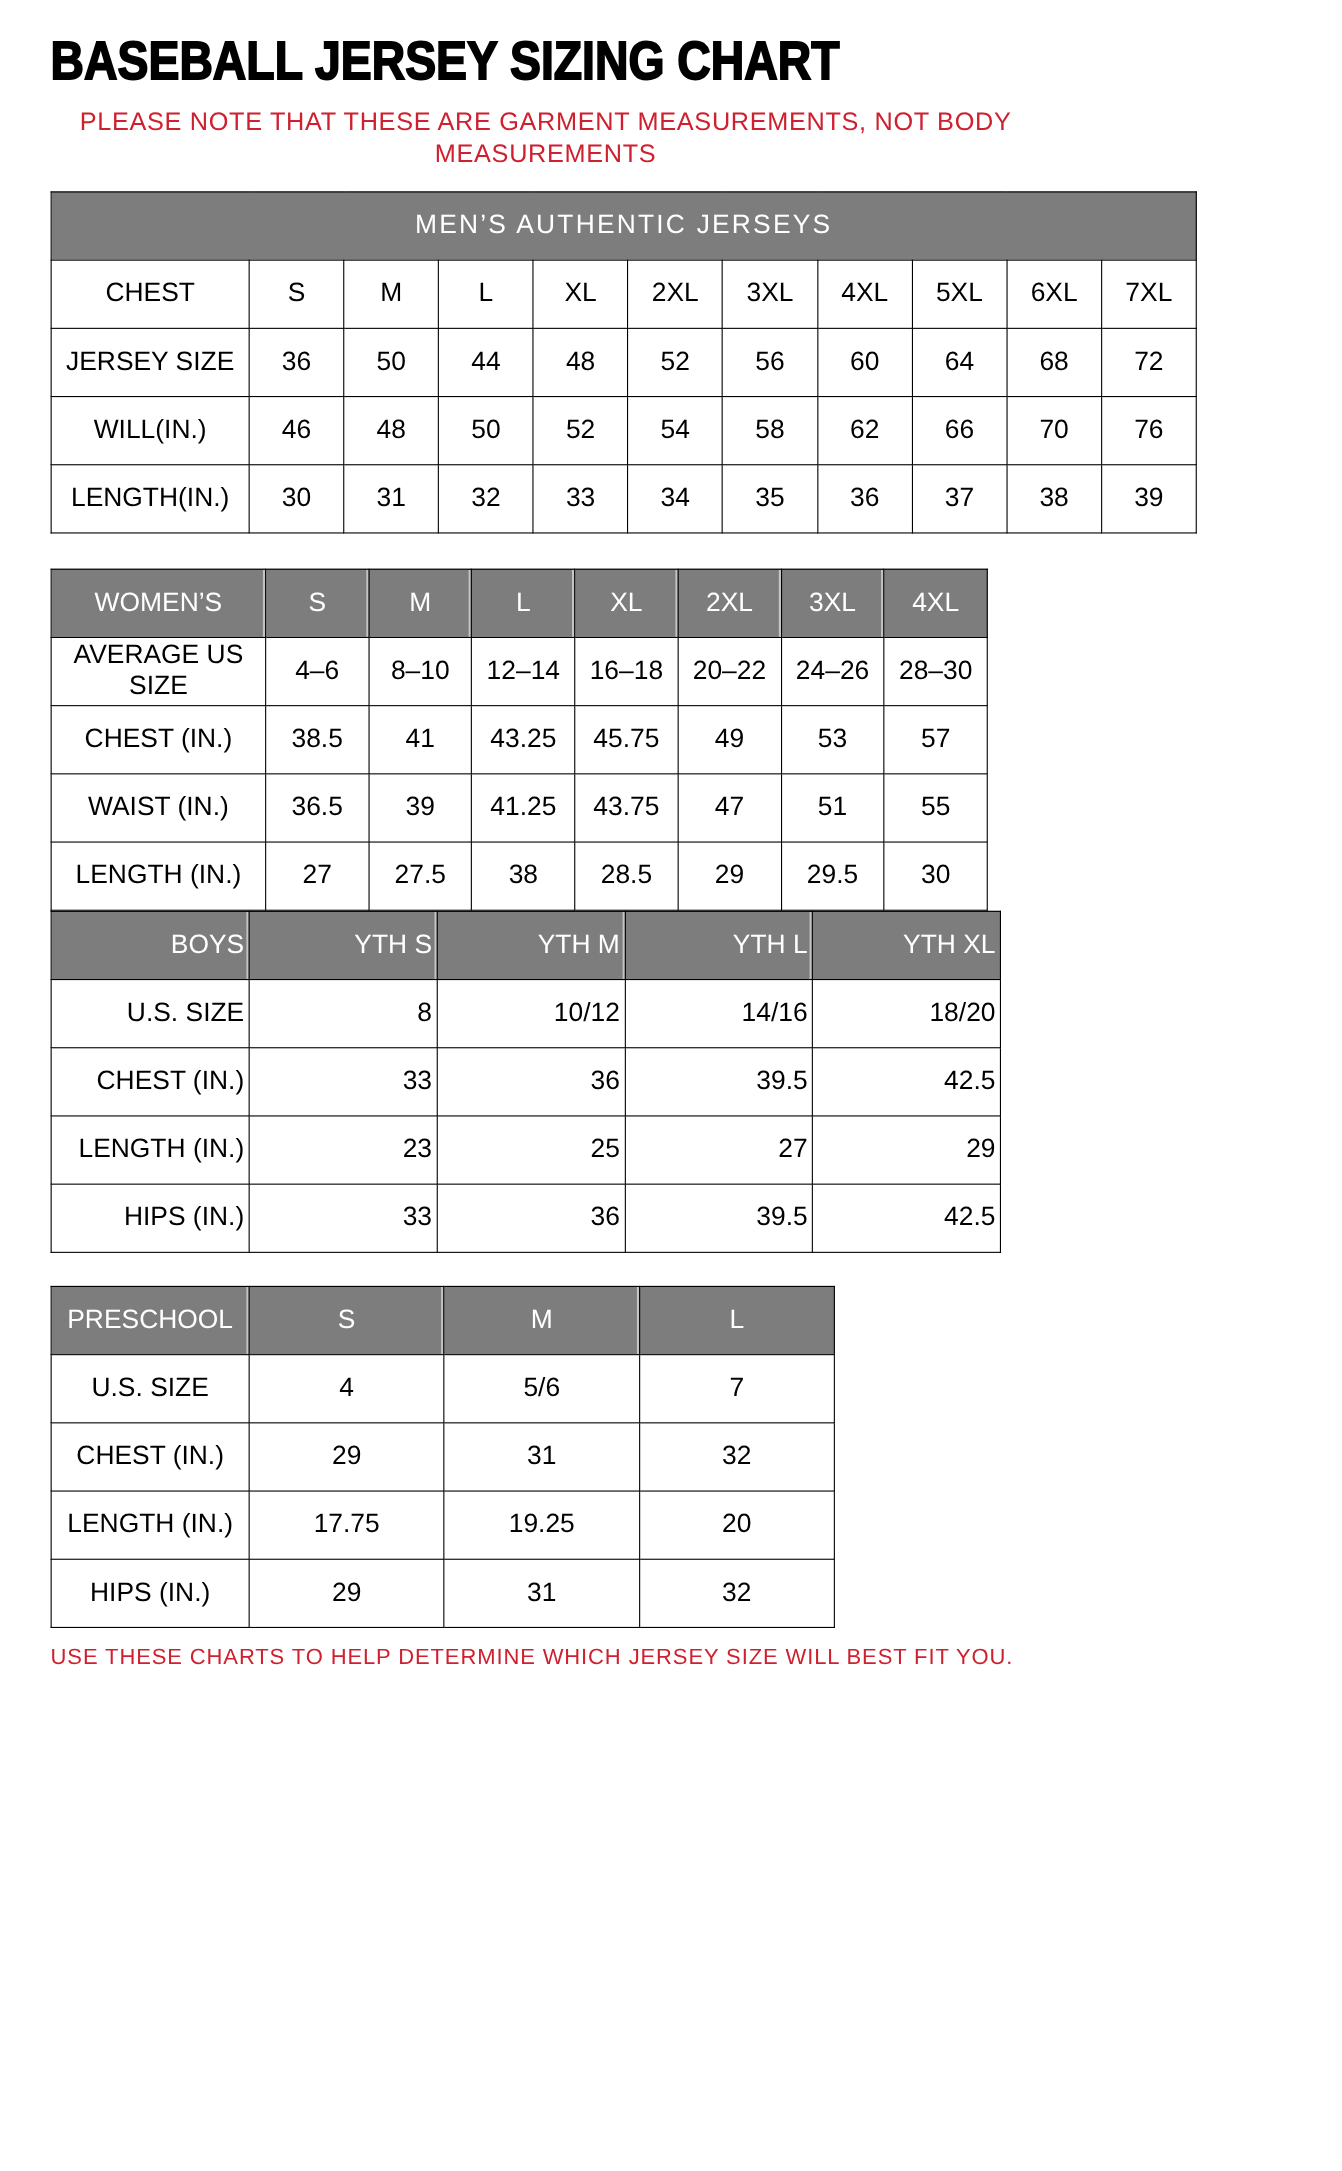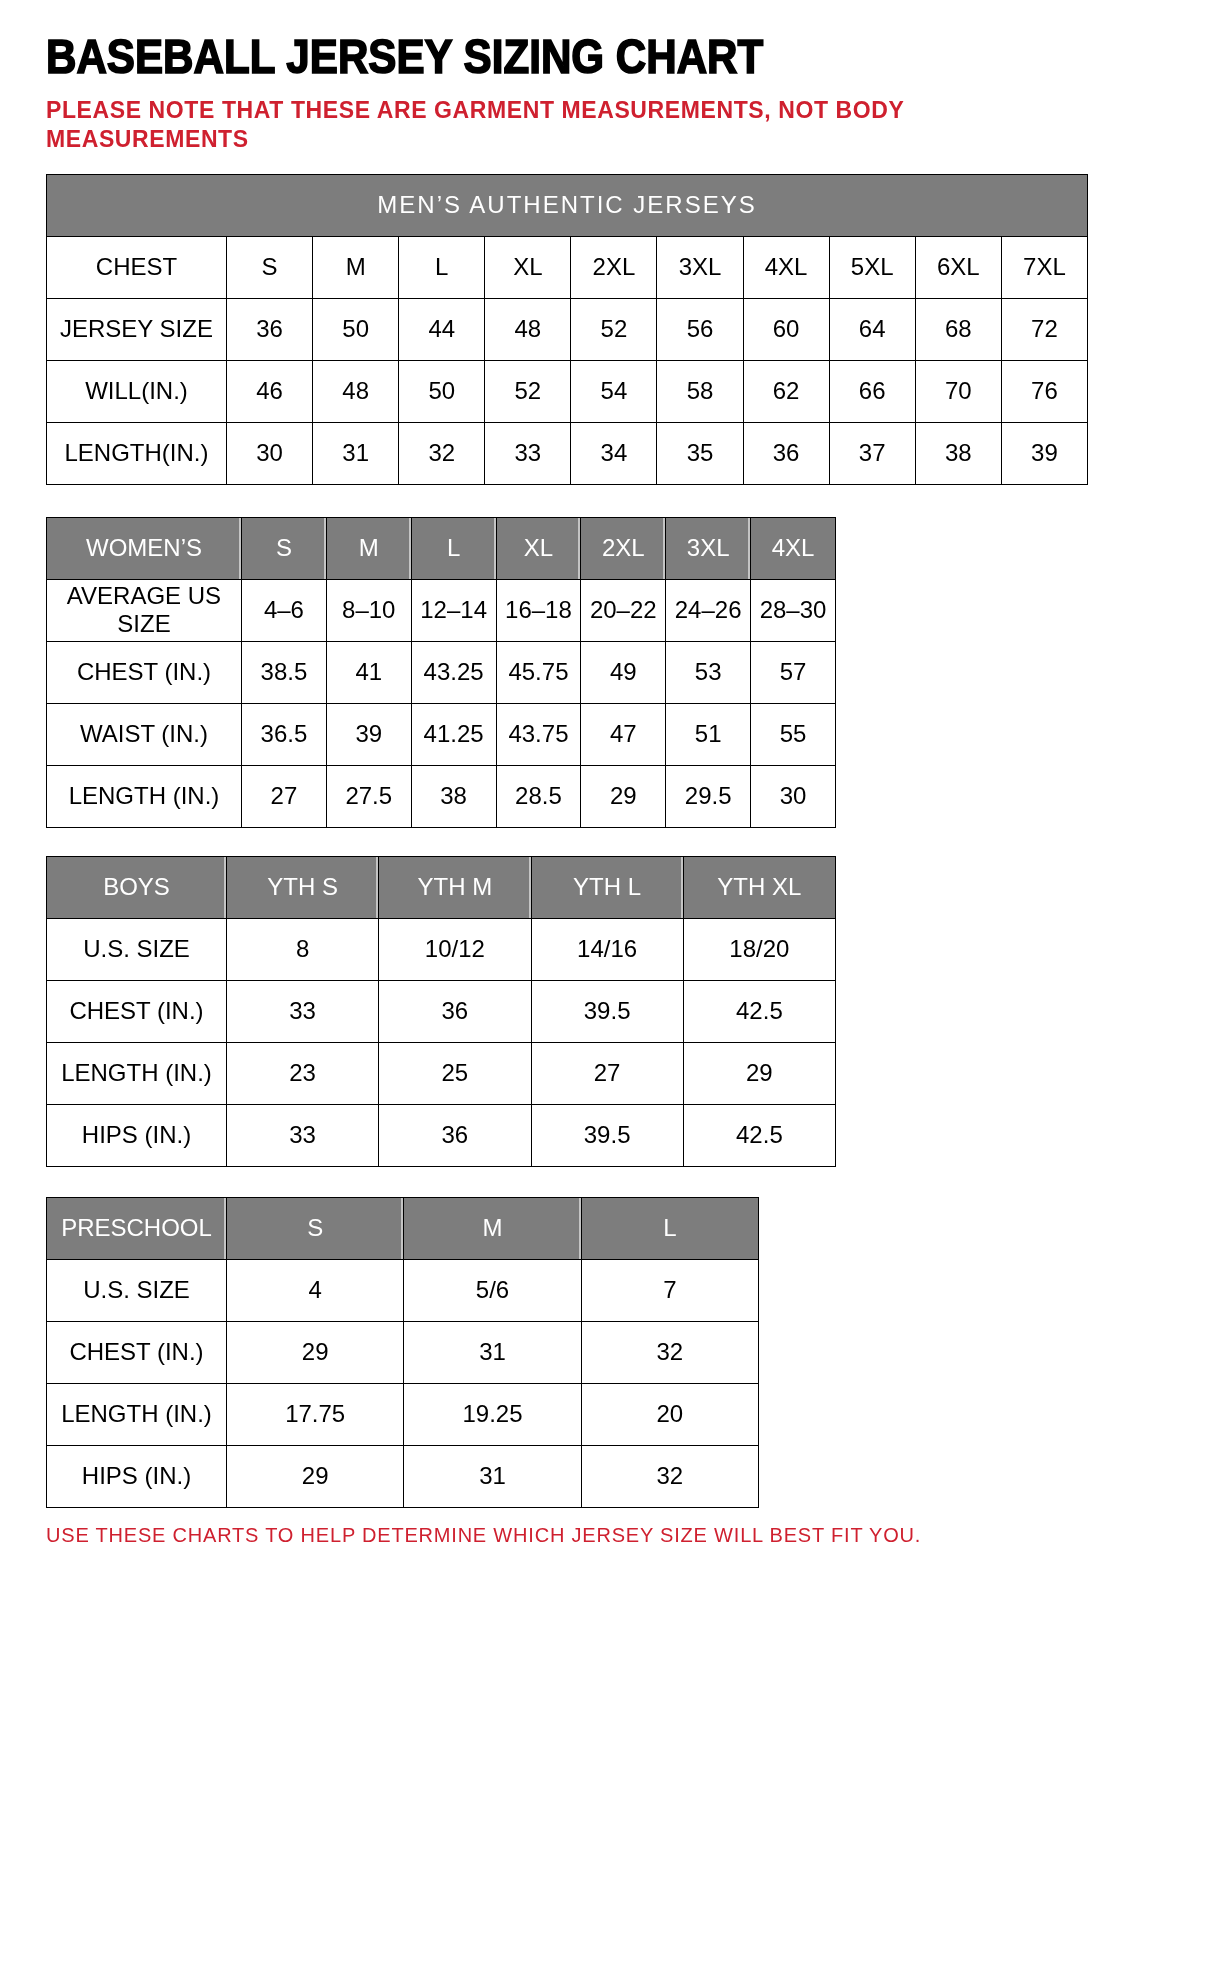--- a/index.html
+++ b/index.html
@@ -28,21 +28,22 @@
     transform-origin: left center;
     white-space: nowrap;
   }
   .note {
     color: var(--red, #cf202f);
     font-size: 23px;
     line-height: 1.25;
     max-width: 900px;
     letter-spacing: 0.6px;
     margin: 0 0 20px 0;
-    font-weight: 700;
+    font-weight: 400;
+    text-align: center;
   }
 
   table.size-table {
     border-collapse: collapse;
     table-layout: fixed;
     text-align: center;
   }
   table.size-table td {
     border: 1px solid #000;
     height: 62px;
@@ -63,22 +64,22 @@
     background: var(--gray, #7d7d7d);
     color: #fff;
     font-size: 24px;
   }
   tr.header-row td:not(:last-child) {
     box-shadow: inset -2px 0 0 rgba(255,255,255,0.55);
   }
   td.row-label { font-size: 23px; }
 
   table.mens      { width: 1042px; margin-bottom: 32px; }
-  table.womens    { width: 790px; margin-bottom: 28px; }
-  table.boys      { width: 790px; margin-bottom: 30px; }
+  table.womens    { width: 852px; }
+  table.boys      { width: 864px; margin-bottom: 30px; text-align: right; }
   table.preschool { width: 713px; margin-bottom: 14px; }
 
   .footer {
     color: var(--red, #cf202f);
     font-size: 20px;
     letter-spacing: 0.8px;
     margin-top: 16px;
     font-weight: 400;
     white-space: nowrap;
   }

